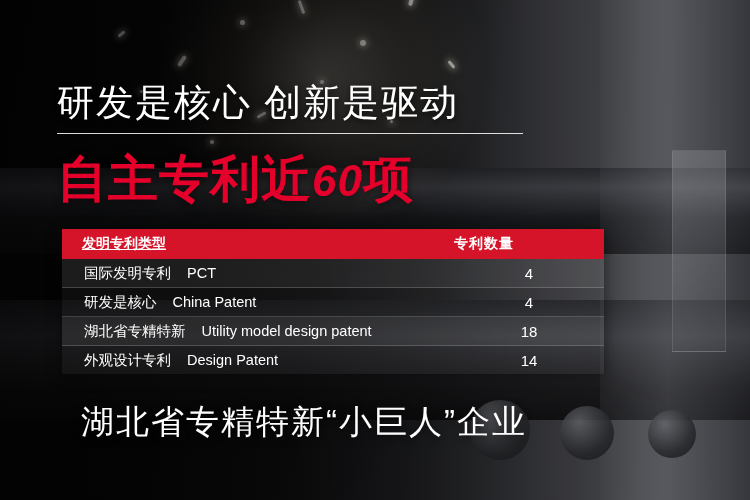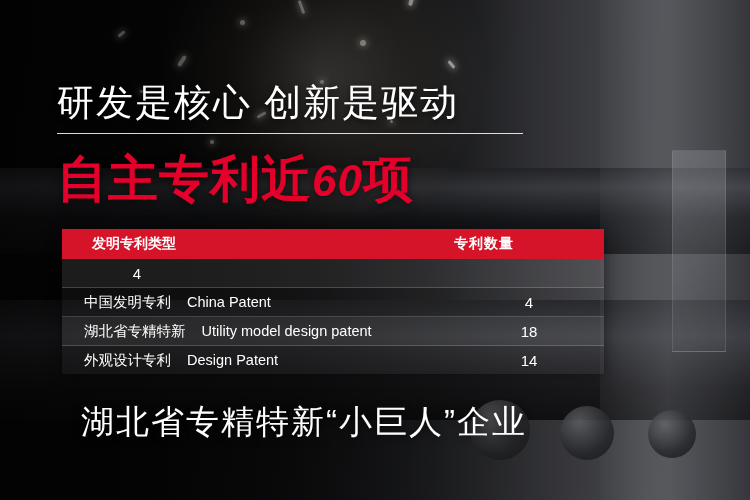--- a/index.html
+++ b/index.html
@@ -155,21 +155,21 @@
   }
   .thead {
     display: flex;
     align-items: center;
     height: 30px;
     background: #d51329;
     color: #ffffff;
     font-size: 14px;
     font-weight: 700;
   }
-  .th-type { padding-left: 30px; flex: 1; }
+  .th-type { padding-left: 20px; flex: 1; text-decoration: underline; }
   .th-count { width: 150px; text-align: left; letter-spacing: 1px; }
   .row {
     display: flex;
     align-items: center;
     height: 28px;
     font-size: 14.5px;
     color: #ffffff;
     background: rgba(255,255,255,0.10);
     border-bottom: 1px solid rgba(255,255,255,0.18);
   }
@@ -231,26 +231,30 @@
 
     <div class="subhead"><span>自主专利近</span><span class="num">60</span><span>项</span></div>
 
     <div class="table">
       <div class="thead">
         <div class="th-type">发明专利类型</div>
         <div class="th-count">专利数量</div>
       </div>
 
       <div class="row">
+        <div class="cell-type">
+          <span>国际发明专利</span>
+          <span class="en">PCT</span>
+        </div>
         <div class="cell-count">4</div>
       </div>
 
       <div class="row alt">
         <div class="cell-type">
-          <span>中国发明专利</span>
+          <span>研发是核心</span>
           <span class="en">China Patent</span>
         </div>
         <div class="cell-count">4</div>
       </div>
 
       <div class="row">
         <div class="cell-type">
           <span>湖北省专精特新</span>
           <span class="en">Utility model design patent</span>
         </div>

